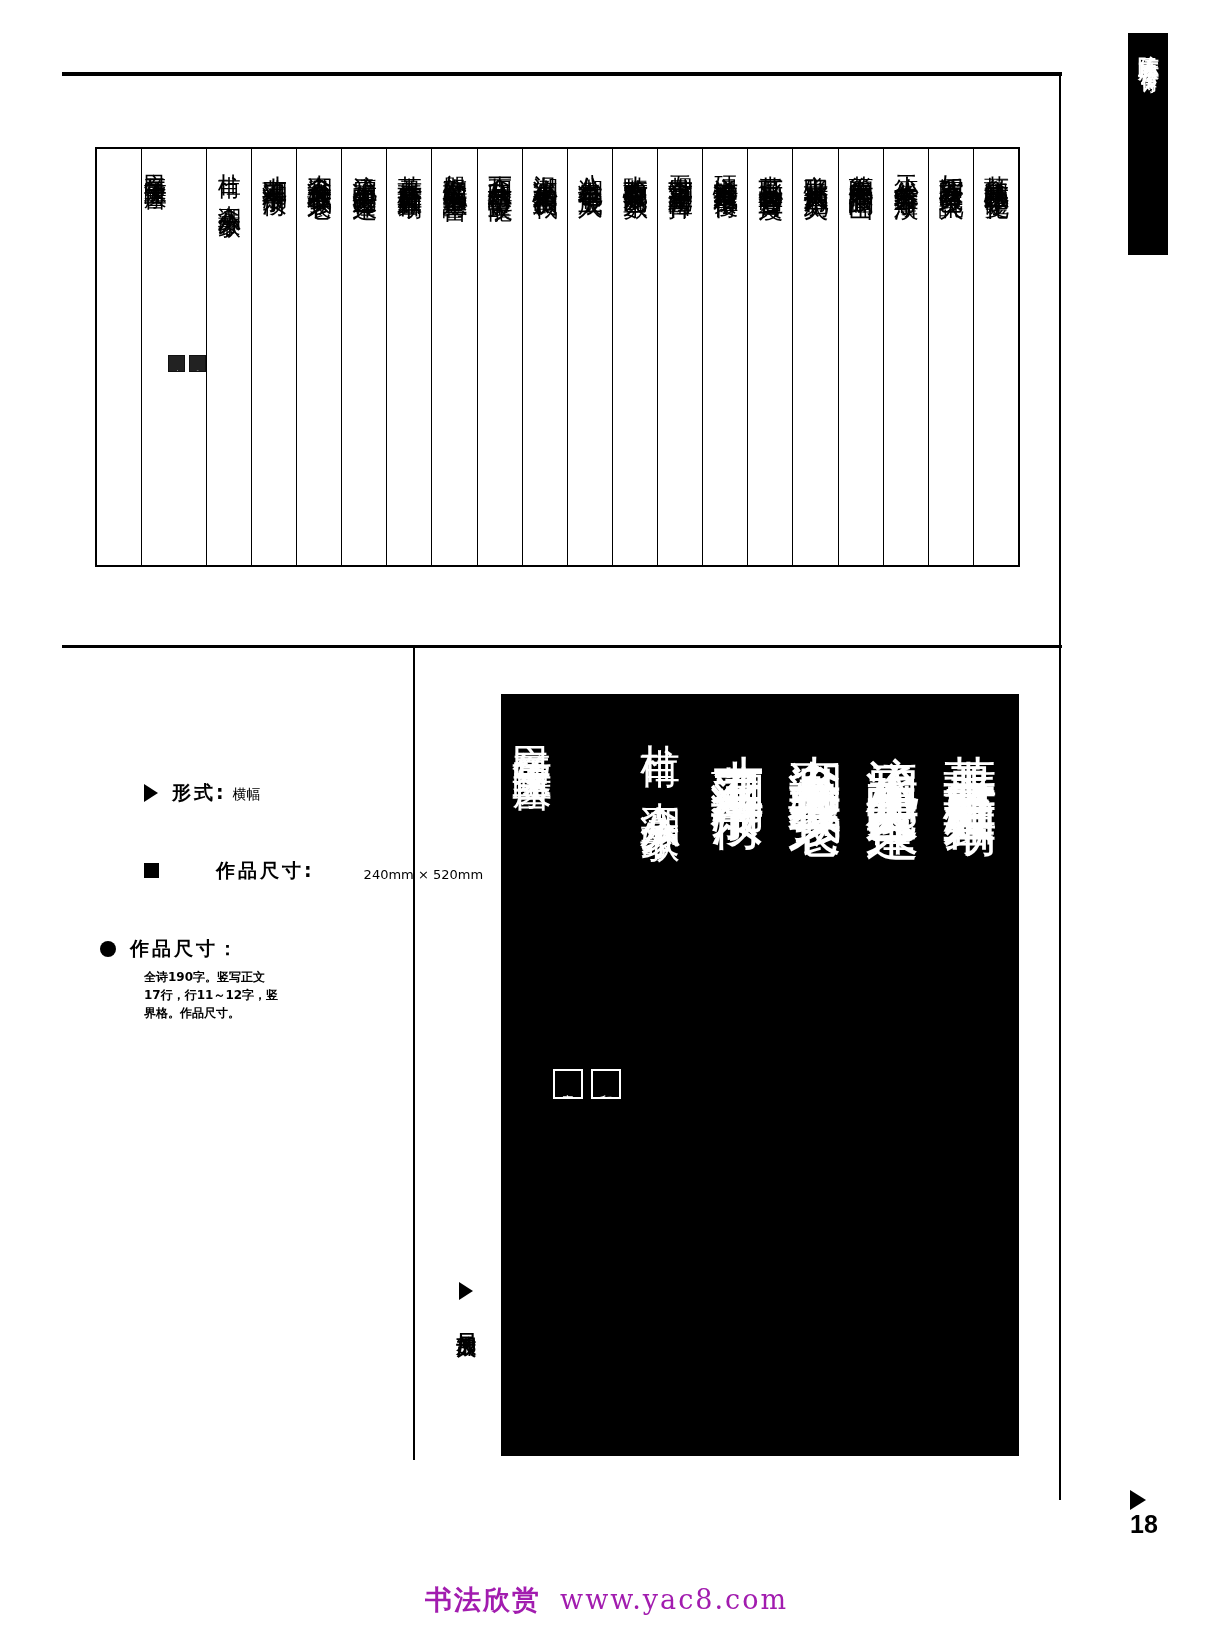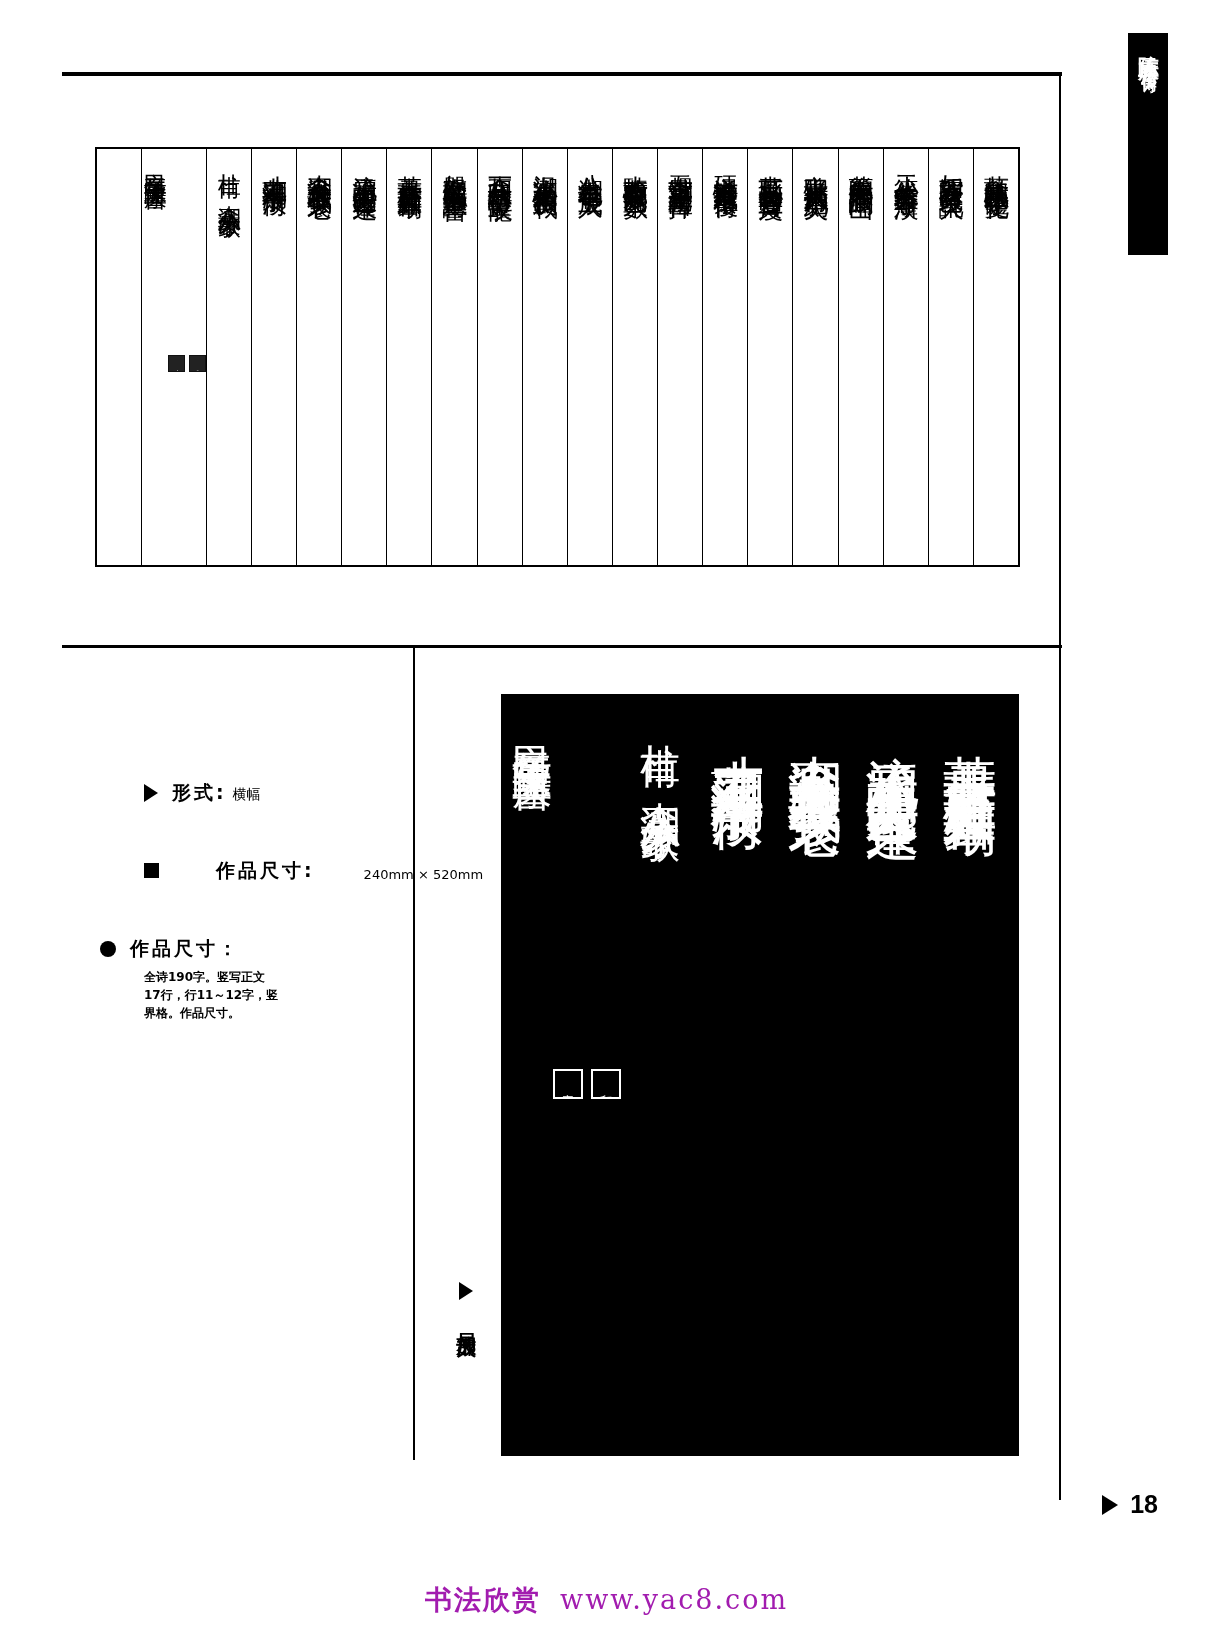--- a/index.html
+++ b/index.html
@@ -293,20 +293,21 @@
     letter-spacing: 2px;
   }
 
   
   .pageno {
     position: absolute;
     right: 55px;
     top: 1490px;
     display: flex;
     align-items: center;
+    flex-direction: column;
   }
   .pageno-tri {
     width: 0; height: 0;
     border-left: 16px solid #000;
     border-top: 10px solid transparent;
     border-bottom: 10px solid transparent;
     margin-right: 12px;
   }
   .pageno-num {
     font-size: 25px;

